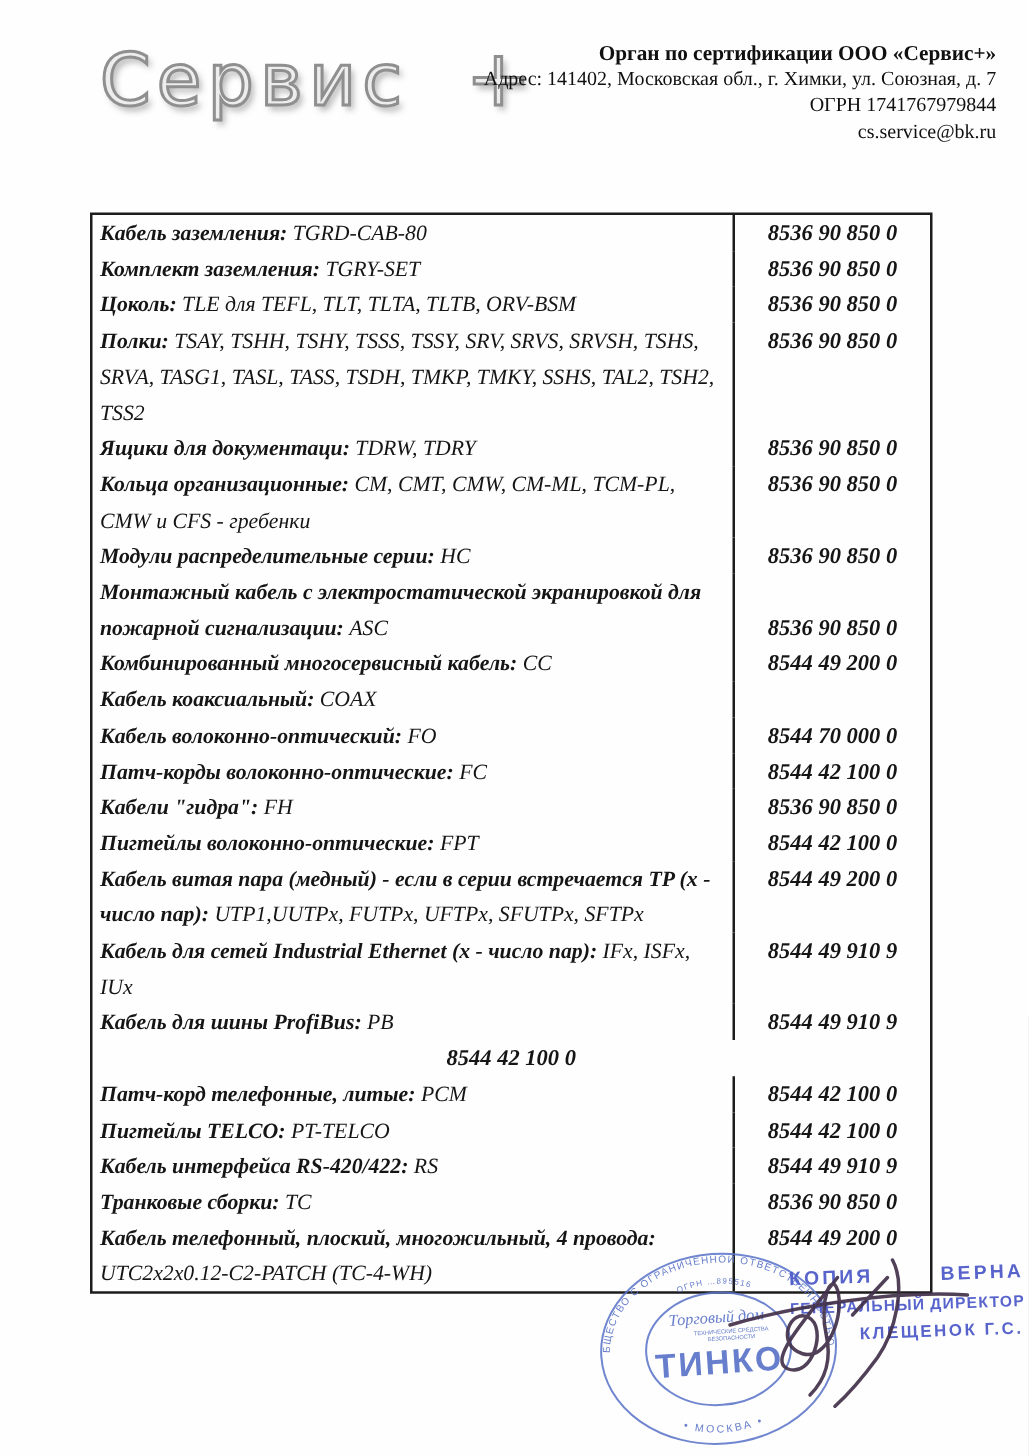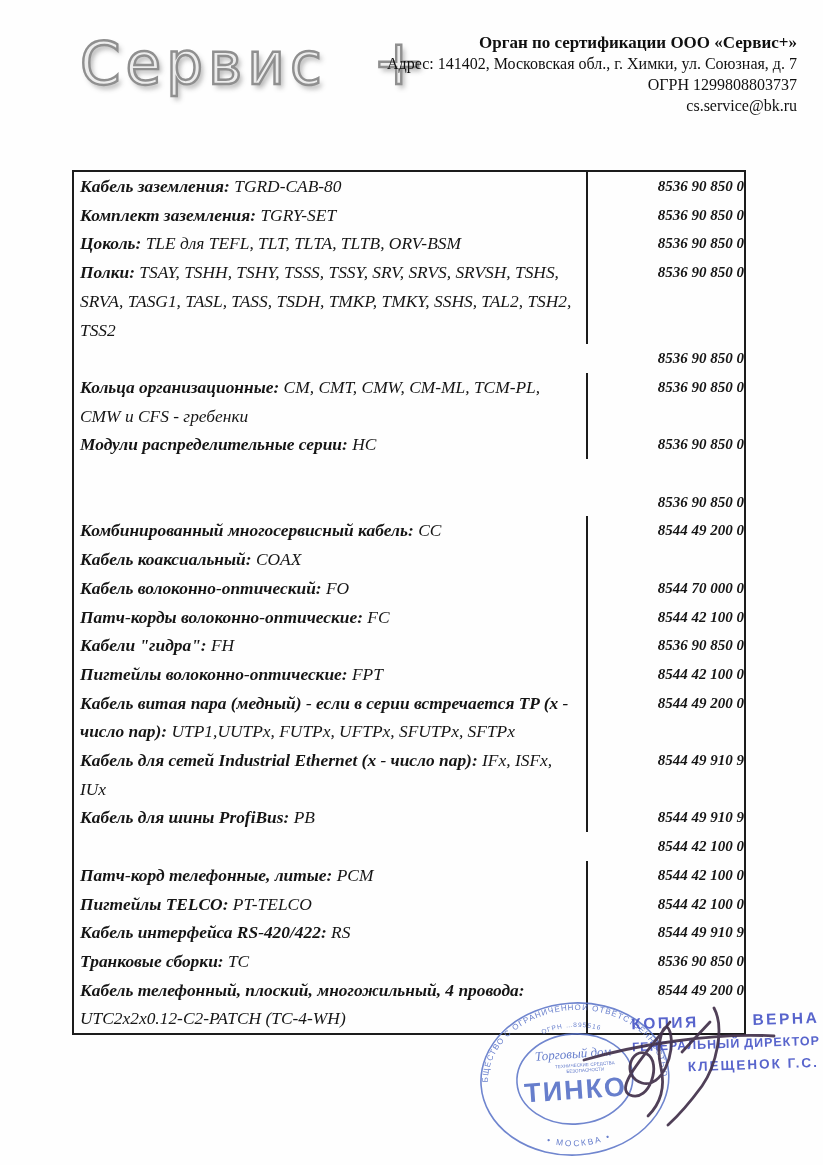--- a/index.html
+++ b/index.html
@@ -29,22 +29,22 @@
     position:absolute;left:72px;top:170px;width:674px;
     border:2px solid #1c1c1c;box-sizing:border-box;background:transparent;
   }
   .trow{display:flex;align-items:stretch;}
   .trow .desc{
     width:514px;box-sizing:border-box;border-right:2px solid #1c1c1c;
     padding:0 10px 0 6px;font-style:italic;font-size:17.4px;line-height:28.7px;
   }
   .trow .desc b{font-weight:bold;}
   .trow .code{
-    flex:1;text-align:right;font-style:italic;font-weight:bold;
-    font-size:15px;line-height:28.7px;white-space:nowrap;
+    flex:1;text-align:center;font-style:italic;font-weight:bold;
+    font-size:18px;line-height:28.7px;white-space:nowrap;
   }
   .trow .code.cl2{padding-top:28.7px;}
   
   .round-stamp{position:absolute;left:474px;top:996px;opacity:.92;transform:rotate(-4deg);}
   
   .copy-stamp{
     position:absolute;left:632px;top:1012px;width:188px;
     font-family:"Liberation Sans","DejaVu Sans",sans-serif;font-weight:bold;
     transform:rotate(-2deg);opacity:.92;
   }
@@ -59,21 +59,21 @@
 
 <div class="page">
 
   <div class="logo">
     <span>Сервис</span><span class="plus">+</span>
   </div>
 
   <div class="org-header">
     <div class="l1">Орган по сертификации ООО «Сервис+»</div>
     <div>Адрес: 141402, Московская обл., г. Химки, ул. Союзная, д. 7</div>
-    <div>ОГРН 1299808803737</div>
+    <div>ОГРН 1741767979844</div>
     <div>cs.service@bk.ru</div>
   </div>
 
   <div class="ptable">
       <div class="trow">
         <div class="desc"><b>Кабель заземления:</b> <span>TGRD-CAB-80</span></div>
         <div class="code">8536 90 850 0</div>
       </div>
       <div class="trow">
         <div class="desc"><b>Комплект заземления:</b> <span>TGRY-SET</span></div>
@@ -81,31 +81,33 @@
       </div>
       <div class="trow">
         <div class="desc"><b>Цоколь:</b> <span>TLE для TEFL, TLT, TLTA, TLTB, ORV-BSM</span></div>
         <div class="code">8536 90 850 0</div>
       </div>
       <div class="trow">
         <div class="desc"><b>Полки:</b> <span>TSAY, TSHH, TSHY, TSSS, TSSY, SRV, SRVS, SRVSH, TSHS, SRVA, TASG1, TASL, TASS, TSDH, TMKP, TMKY, SSHS, TAL2, TSH2, TSS2</span></div>
         <div class="code">8536 90 850 0</div>
       </div>
       <div class="trow">
+        <div class="desc"><b>Ящики для документаци:</b> <span>TDRW, TDRY</span></div>
         <div class="code">8536 90 850 0</div>
       </div>
       <div class="trow">
         <div class="desc"><b>Кольца организационные:</b> <span>CM, CMT, CMW, CM-ML, TCM-PL, CMW и CFS - гребенки</span></div>
         <div class="code">8536 90 850 0</div>
       </div>
       <div class="trow">
         <div class="desc"><b>Модули распределительные серии:</b> <span>HC</span></div>
         <div class="code">8536 90 850 0</div>
       </div>
       <div class="trow">
+        <div class="desc"><b>Монтажный кабель с электростатической экранировкой для пожарной сигнализации:</b> <span>ASC</span></div>
         <div class="code cl2">8536 90 850 0</div>
       </div>
       <div class="trow">
         <div class="desc"><b>Комбинированный многосервисный кабель:</b> <span>CC</span></div>
         <div class="code">8544 49 200 0</div>
       </div>
       <div class="trow">
         <div class="desc"><b>Кабель коаксиальный:</b> <span>COAX</span></div>
       </div>
       <div class="trow">

